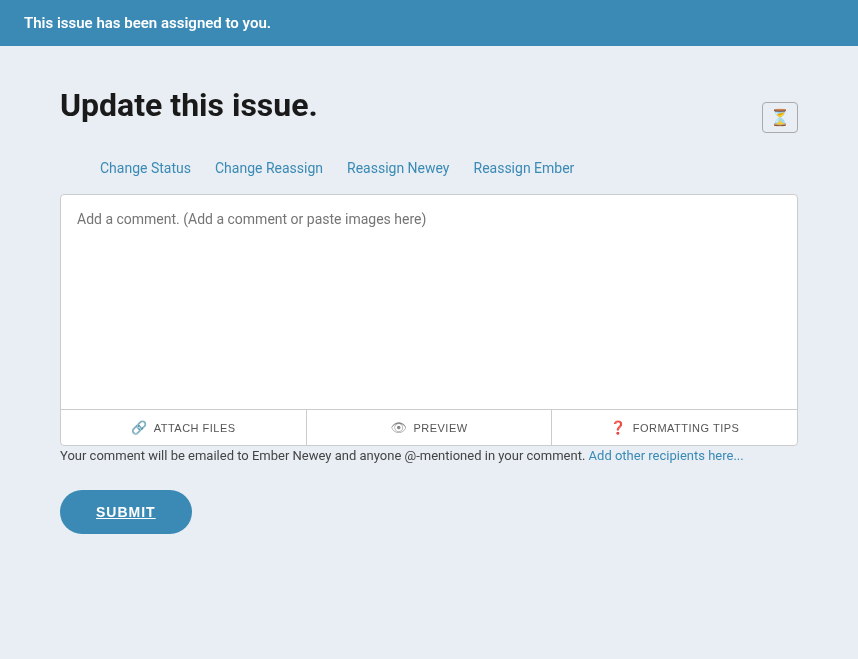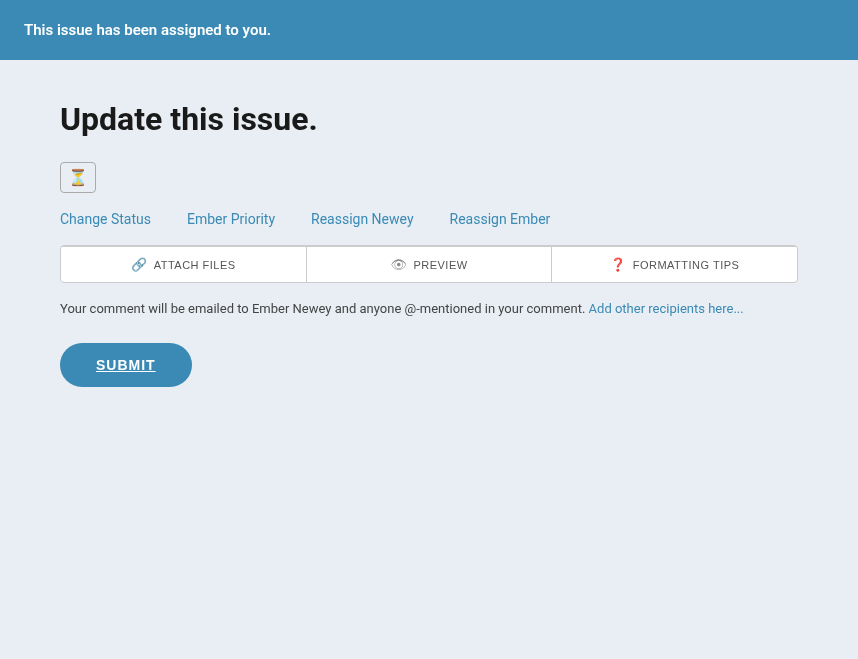--- a/index.html
+++ b/index.html
@@ -12,65 +12,65 @@
       width: 858px;
       height: 659px;
       background-color: #e8eef3;
       font-family: -apple-system, BlinkMacSystemFont, 'Segoe UI', Roboto, Arial, sans-serif;
       overflow: hidden;
     }
 
     .notification-banner {
       background-color: #3a8ab5;
       color: #fff;
-      padding: 21px 24px;
+      padding: 14px 24px;
       font-size: 15px;
       font-weight: 600;
       width: 100%;
     }
 
     .main-content {
       padding: 40px 60px 30px 60px;
     }
 
     .page-title {
       font-size: 32px;
       font-weight: 700;
       color: #1a1a1a;
       margin-bottom: 18px;
     }
 
     .action-links {
       display: flex;
-      gap: 36px;
+      gap: 24px;
       margin-bottom: 18px;
       flex-wrap: wrap;
+      margin-left: 40px;
     }
 
     .action-link {
       color: #3a8ab5;
       font-size: 14px;
       text-decoration: none;
       cursor: pointer;
     }
 
     .comment-container {
       background: #fff;
       border: 1px solid #ccc;
       border-radius: 4px;
       width: 100%;
       position: relative;
     }
 
     .title-row {
       display: flex;
-      align-items: flex-start;
+      align-items: center;
       justify-content: space-between;
       margin-bottom: 18px;
-      flex-direction: column;
     }
 
     .history-btn {
       background: none;
       border: 1px solid #aaa;
       border-radius: 4px;
       cursor: pointer;
       padding: 5px 7px;
       display: flex;
       align-items: center;
@@ -119,21 +119,20 @@
     .toolbar-btn:last-child {
       border-right: none;
     }
 
     .toolbar-icon {
       font-size: 13px;
       color: #888;
     }
 
     .email-notice {
-      margin-top: 16px;
       font-size: 13px;
       color: #444;
       line-height: 1.5;
     }
 
     .email-notice a {
       color: #3a8ab5;
       text-decoration: none;
     }
 
@@ -162,26 +161,27 @@
 <div class="main-content">
   <div class="title-row">
     <h1 class="page-title">Update this issue.</h1>
     <button class="history-btn" title="History">
       <span style="font-size:16px;">⏳</span>
     </button>
   </div>
 
   <div class="action-links">
     <a class="action-link" href="#">Change Status</a>
-    <a class="action-link" href="#">Ember Priority</a>
+    <a class="action-link" href="#">Change Reassign</a>
     <a class="action-link" href="#">Reassign Newey</a>
     <a class="action-link" href="#">Reassign Ember</a>
   </div>
 
   <div class="comment-container">
+    <textarea class="comment-textarea" placeholder="Add a comment. (Add a comment or paste images here)" style=""></textarea>
     <div class="comment-toolbar">
       <button class="toolbar-btn">
         <span class="toolbar-icon">🔗</span>
         <span>ATTACH FILES</span>
       </button>
       <button class="toolbar-btn">
         <span class="toolbar-icon">👁</span>
         <span>PREVIEW</span>
       </button>
       <button class="toolbar-btn">

